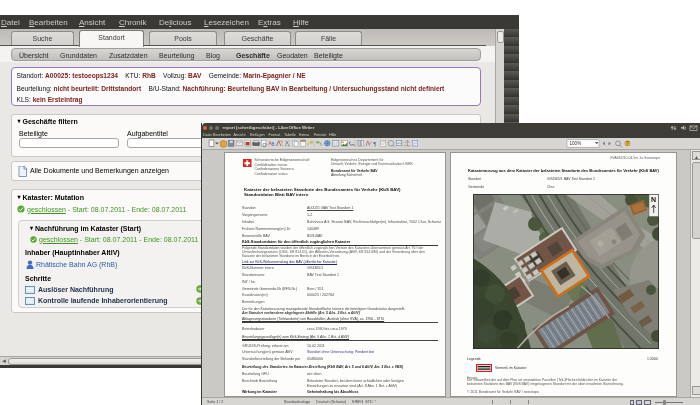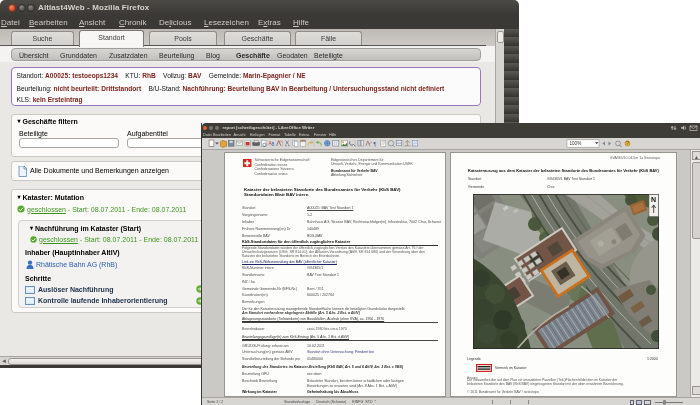--- a/index.html
+++ b/index.html
@@ -38,26 +38,20 @@
 .row{position:absolute;left:0;width:100%;font-size:3.6px;color:#4a4a4a;}
 .row .rl{position:absolute;left:17px;white-space:nowrap;}
 .row .rr{position:absolute;left:82px;white-space:nowrap;line-height:4.6px;}
 .t35{font-size:3.5px;color:#555;}
 .grn{color:#3f941f;}
 .lnk{color:#2a5db0;}
 .nvy{color:#1c2e4a;font-weight:bold;}
 </style></head>
 <body>
 <div id="ff">
- <div class="tbar">
-  <div class="wbtn" style="left:7.5px;background:radial-gradient(circle at 35% 30%,#ea8e68,#cf4e31 65%);border:0.5px solid #8c2f18;"></div>
-  <div class="wbtn" style="left:17.5px;background:radial-gradient(circle at 35% 30%,#8c8a84,#55534e 65%);border:0.5px solid #2e2d2a;"></div>
-  <div class="wbtn" style="left:26.5px;background:radial-gradient(circle at 35% 30%,#8c8a84,#55534e 65%);border:0.5px solid #2e2d2a;"></div>
-  <div class="title">Altlast4Web - Mozilla Firefox</div>
- </div>
  <div class="mbar">
   <div class="mit" style="left:1px"><u>D</u>atei</div>
   <div class="mit" style="left:29px"><u>B</u>earbeiten</div>
   <div class="mit" style="left:79px"><u>A</u>nsicht</div>
   <div class="mit" style="left:119px"><u>C</u>hronik</div>
   <div class="mit" style="left:159px">De<u>l</u>icious</div>
   <div class="mit" style="left:204px"><u>L</u>esezeichen</div>
   <div class="mit" style="left:258px">E<u>x</u>tras</div>
   <div class="mit" style="left:293px"><u>H</u>ilfe</div>
  </div>

